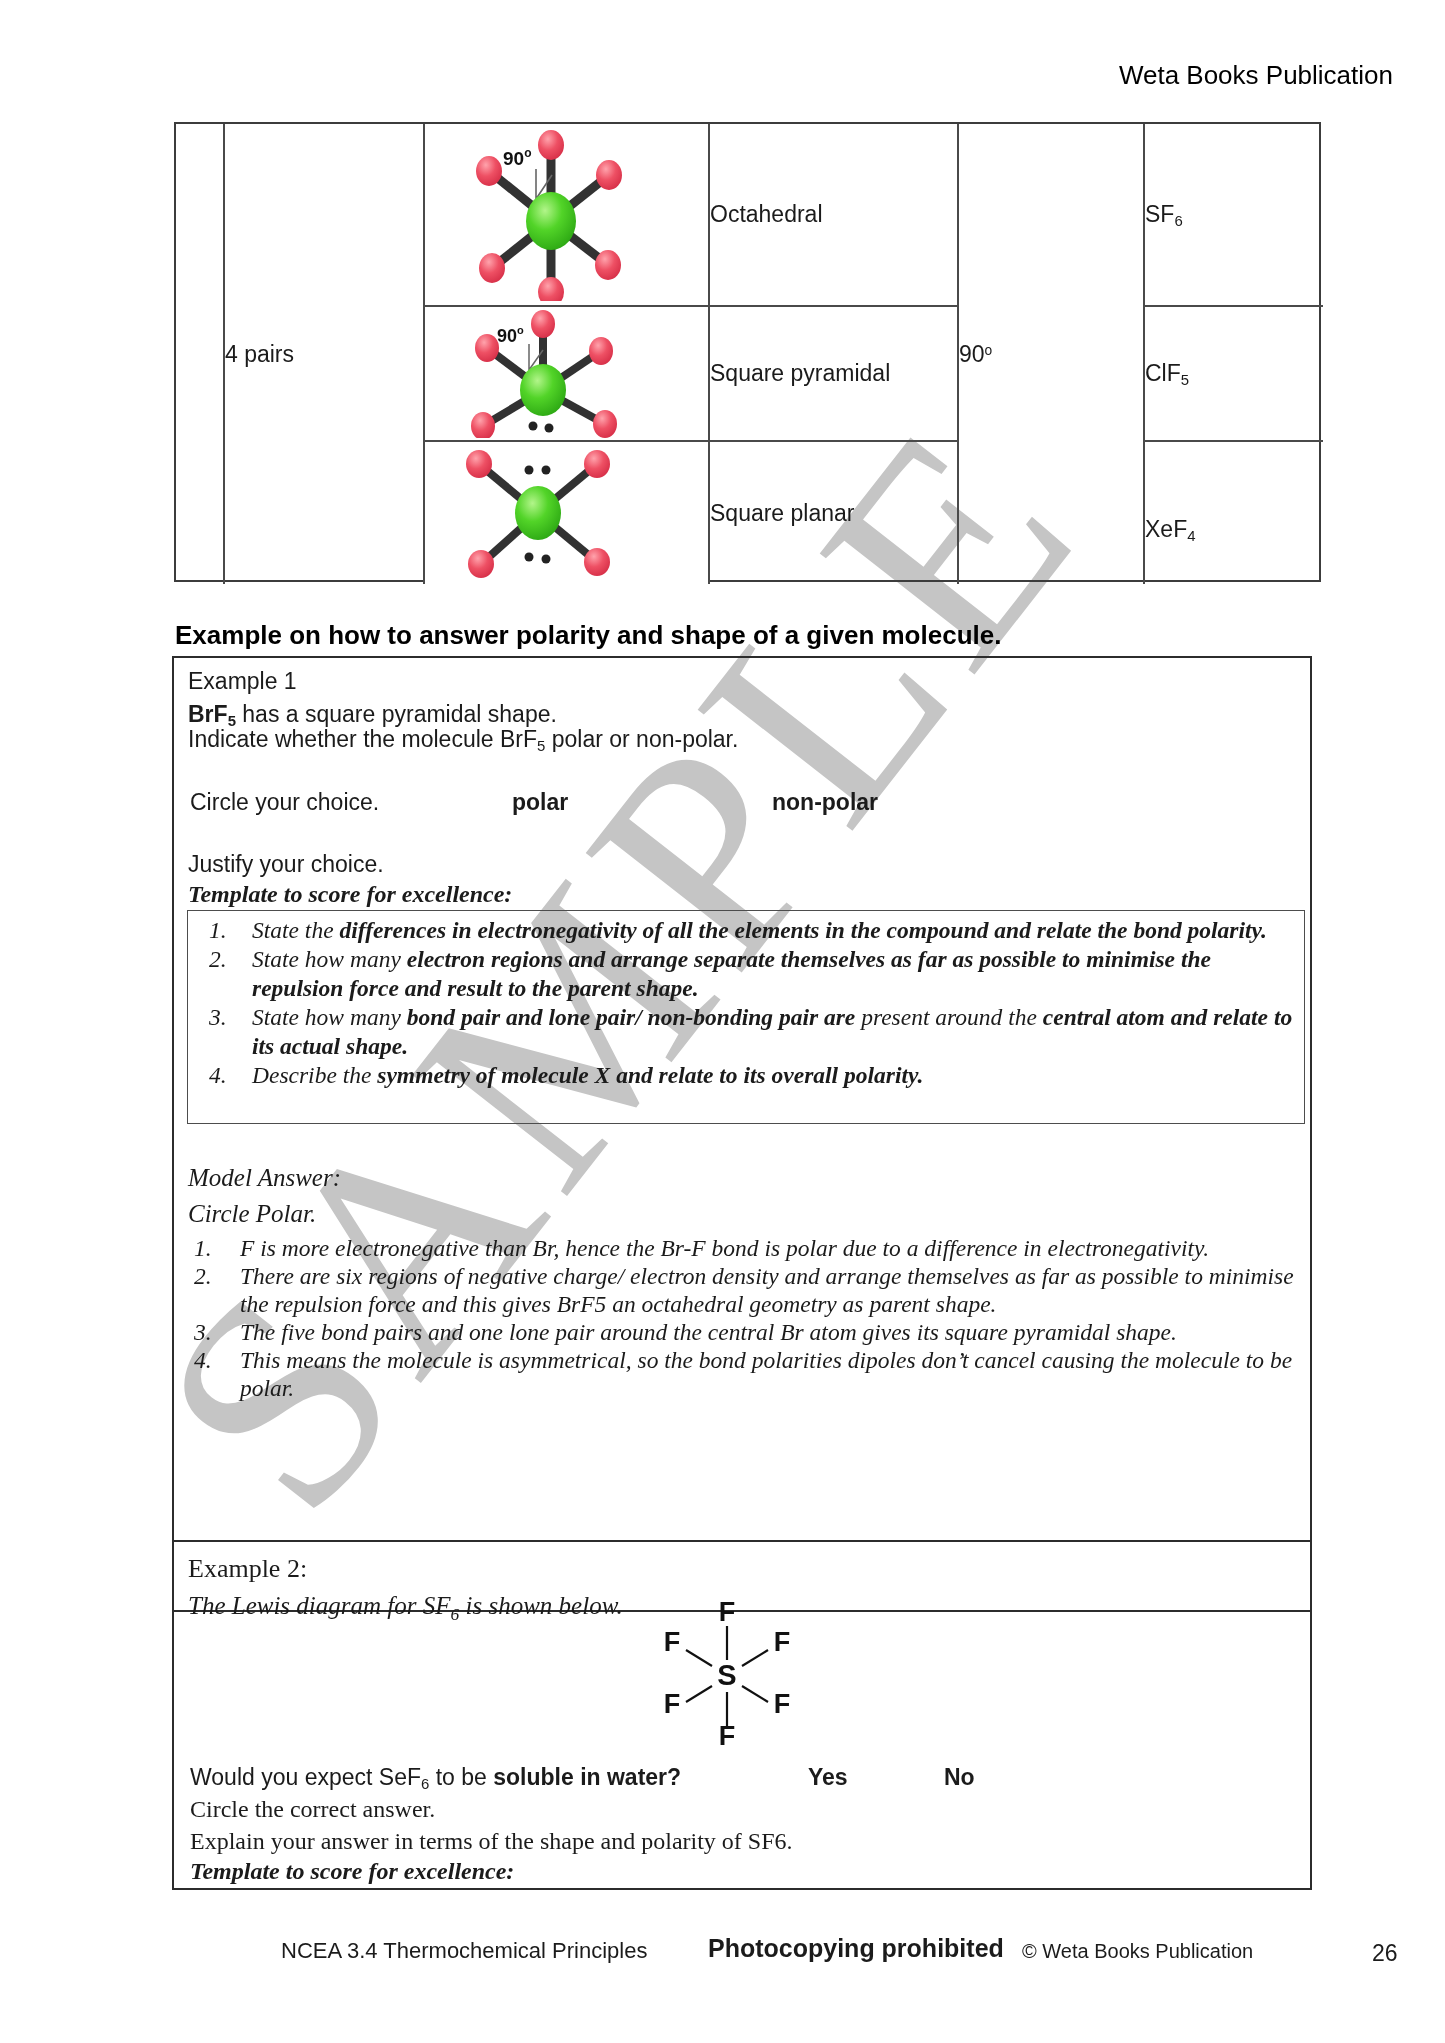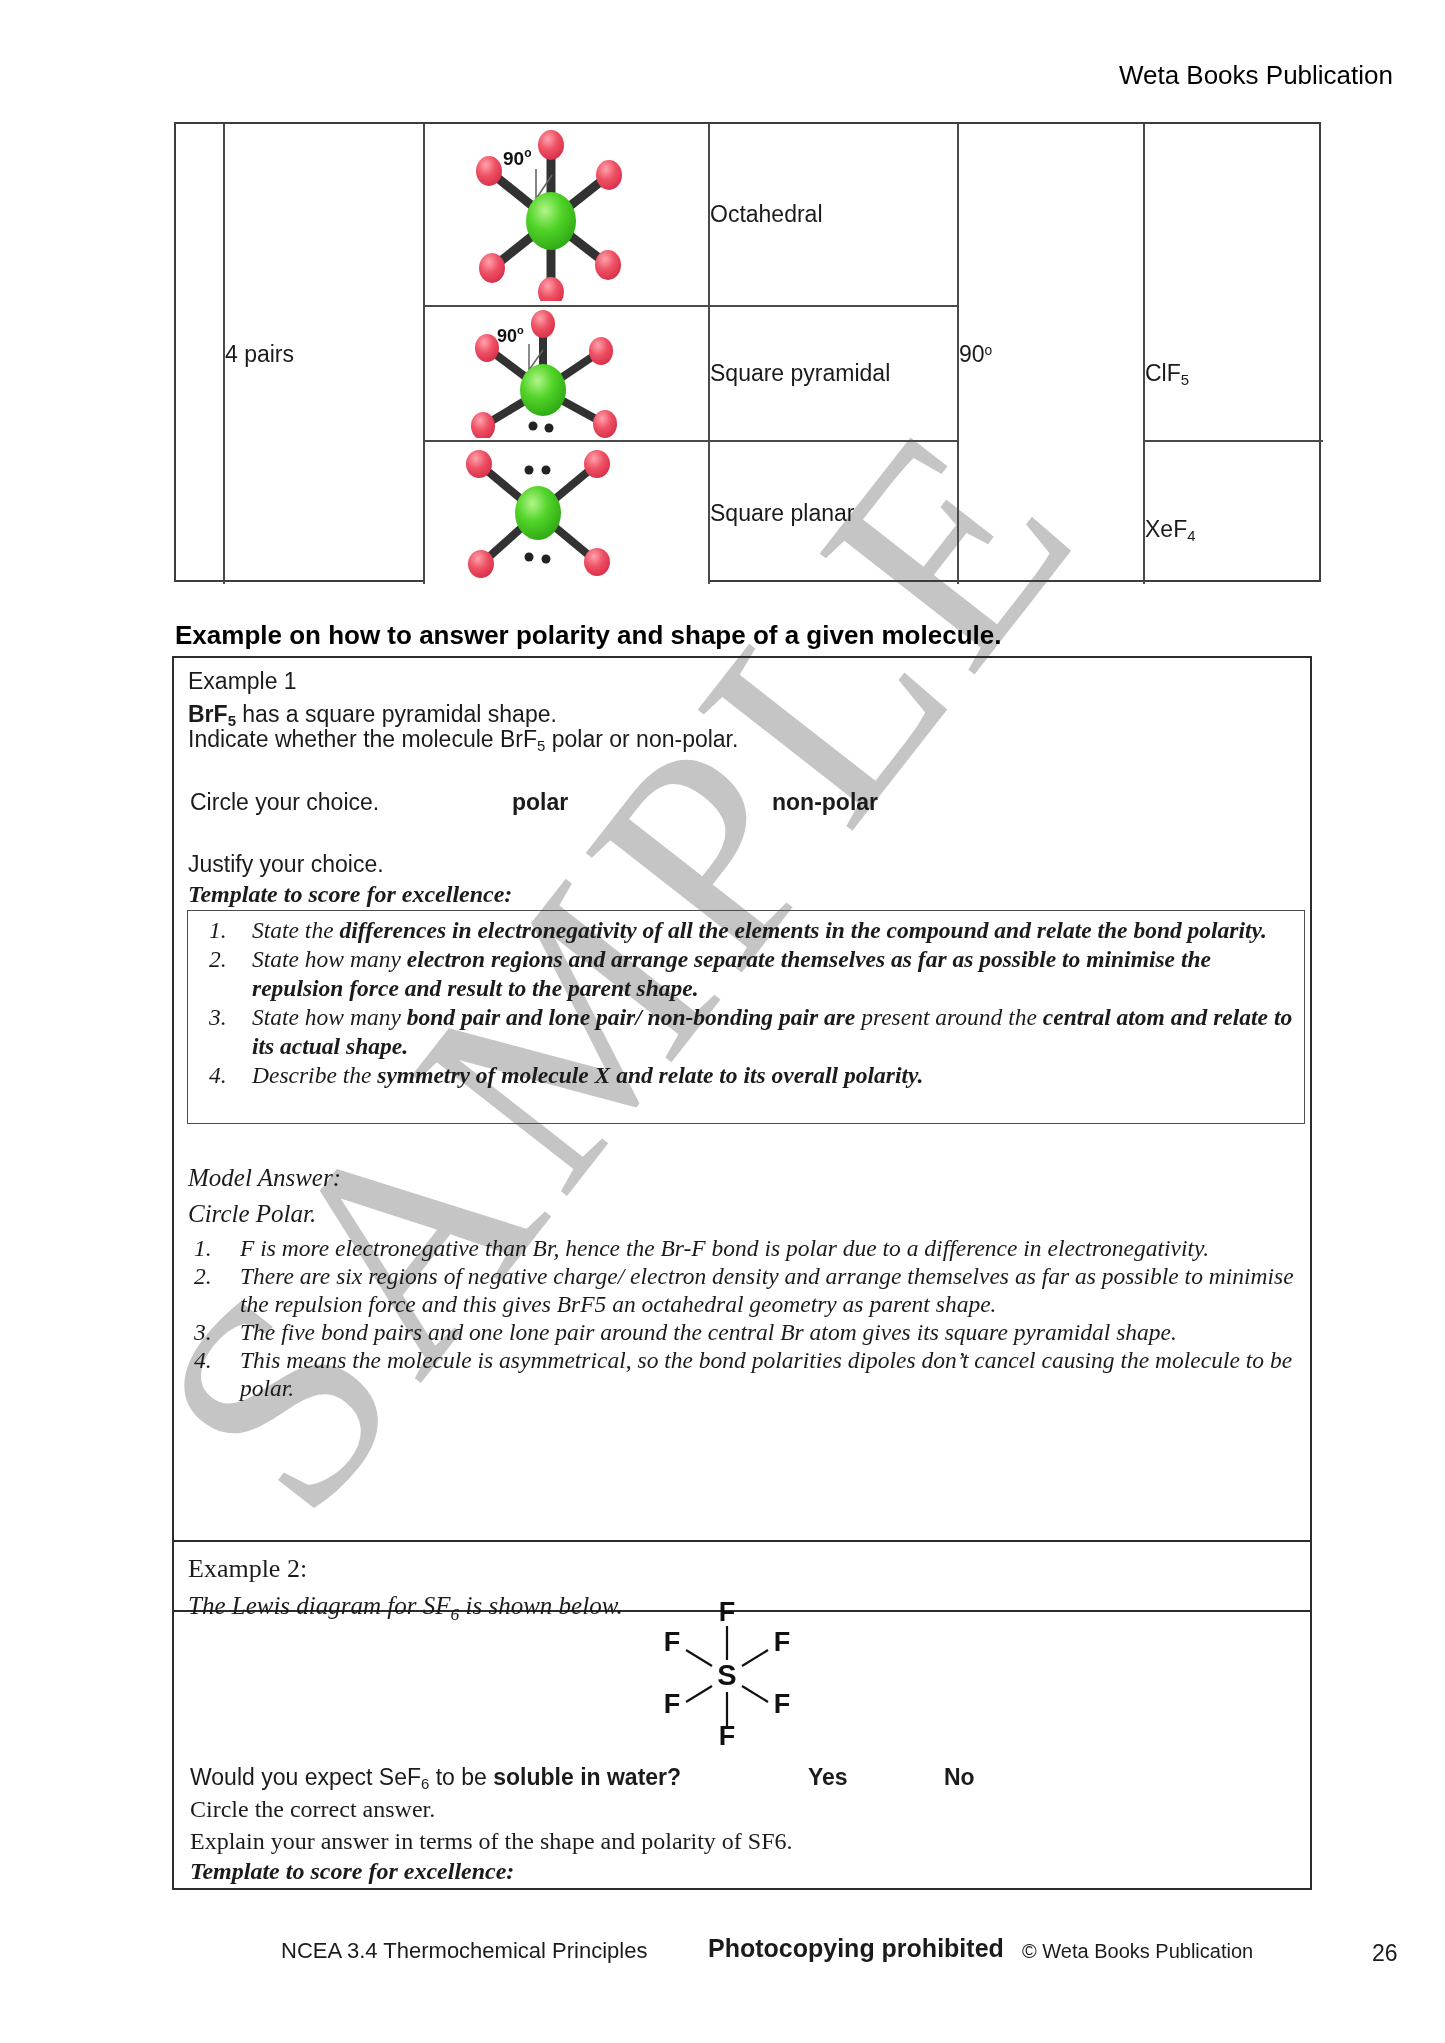--- a/index.html
+++ b/index.html
@@ -110,20 +110,23 @@
         <ellipse cx="126" cy="92" rx="25" ry="29" fill="url(#gGreen)"></ellipse>
         <text x="78" y="36" font-size="19" font-weight="bold" fill="#111" font-family="Liberation Sans, sans-serif"><tspan>90</tspan><tspan dy="-8" font-size="12">o</tspan></text>
       </svg>
     </div>
     <div class="cell" style="grid-column:4; grid-row:1;">
       <span>Octahedral</span>
     </div>
     <div class="cell span-all" style="grid-column:5;">
       <span><span>90</span><sup class="deg">o</sup></span>
     </div>
+    <div class="cell last-col" style="grid-column:6; grid-row:1;">
+      <span><span>SF</span><sub class="f">6</sub></span>
+    </div>
 
     <div class="cell imgcell" style="grid-column:3; grid-row:2;">
       <svg width="240" height="128" viewBox="0 0 240 128">
         <g stroke="#323232" stroke-width="8">
           <line x1="118" y1="80" x2="118" y2="14"></line>
           <line x1="118" y1="80" x2="62" y2="38"></line>
             <line x1="118" y1="80" x2="176" y2="41"></line>
           <line x1="118" y1="80" x2="58" y2="116"></line>
             <line x1="118" y1="80" x2="180" y2="114"></line>
         </g>

